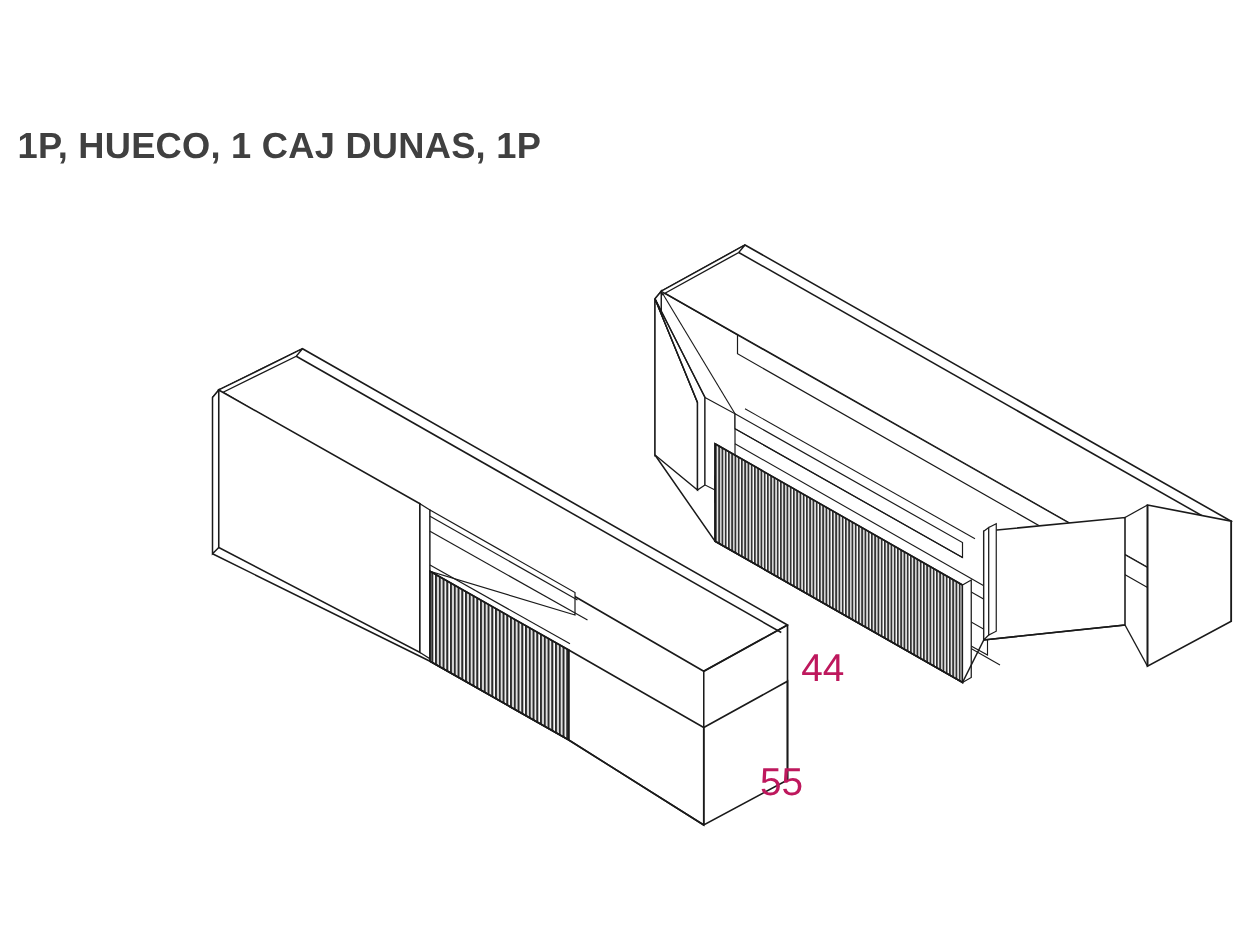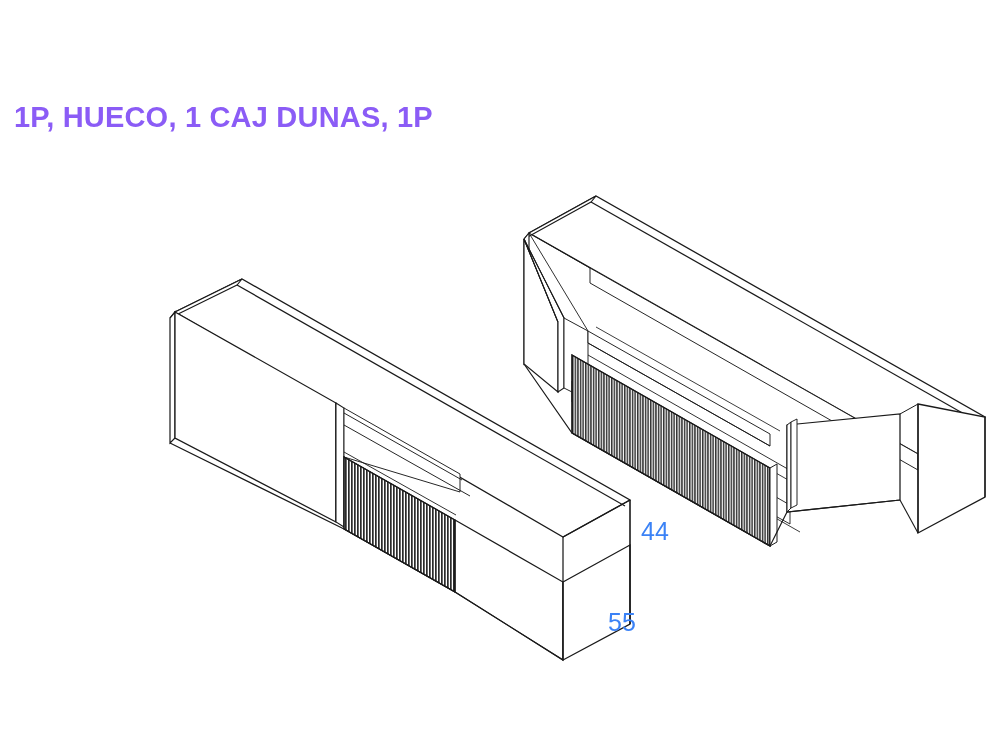--- a/index.html
+++ b/index.html
@@ -14,35 +14,35 @@
     overflow: hidden;
     font-family: "Liberation Sans", sans-serif;
   }
   #page-title {
     position: absolute;
     left: 14px;
     top: 101px;
     font-size: 29px;
     font-weight: bold;
     letter-spacing: 0.2px;
-    color: #8b5cf6;
+    color: #404040;
     white-space: nowrap;
   }
   #drawing-canvas {
     position: absolute;
     left: 0;
     top: 0;
     width: 1000px;
     height: 750px;
   }
   .dim-label {
     position: absolute;
-    font-size: 25px;
+    font-size: 31px;
     font-weight: normal;
-    color: #3b82f6;
+    color: #be185d;
     white-space: nowrap;
   }
   #dim-height-label { left: 641px; top: 517px; }
   #dim-depth-label  { left: 608px; top: 608px; }
 </style>
 </head>
 <body>
 
 <div id="page-title">1P, HUECO, 1 CAJ DUNAS, 1P</div>
 

